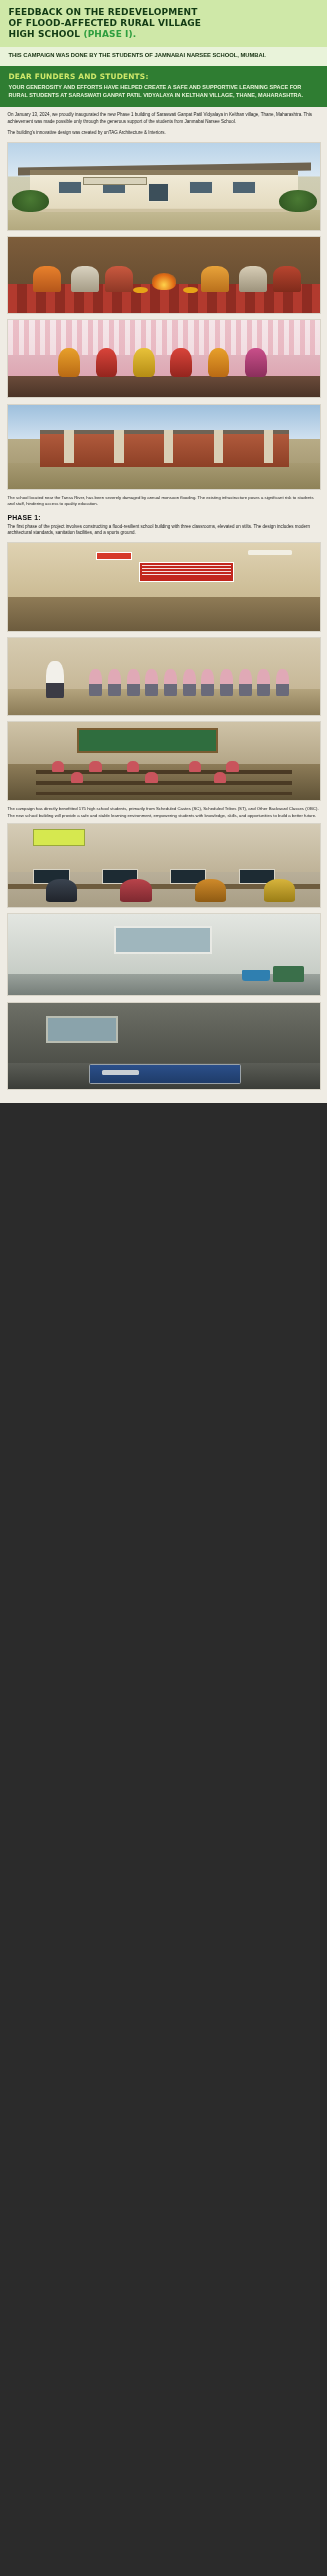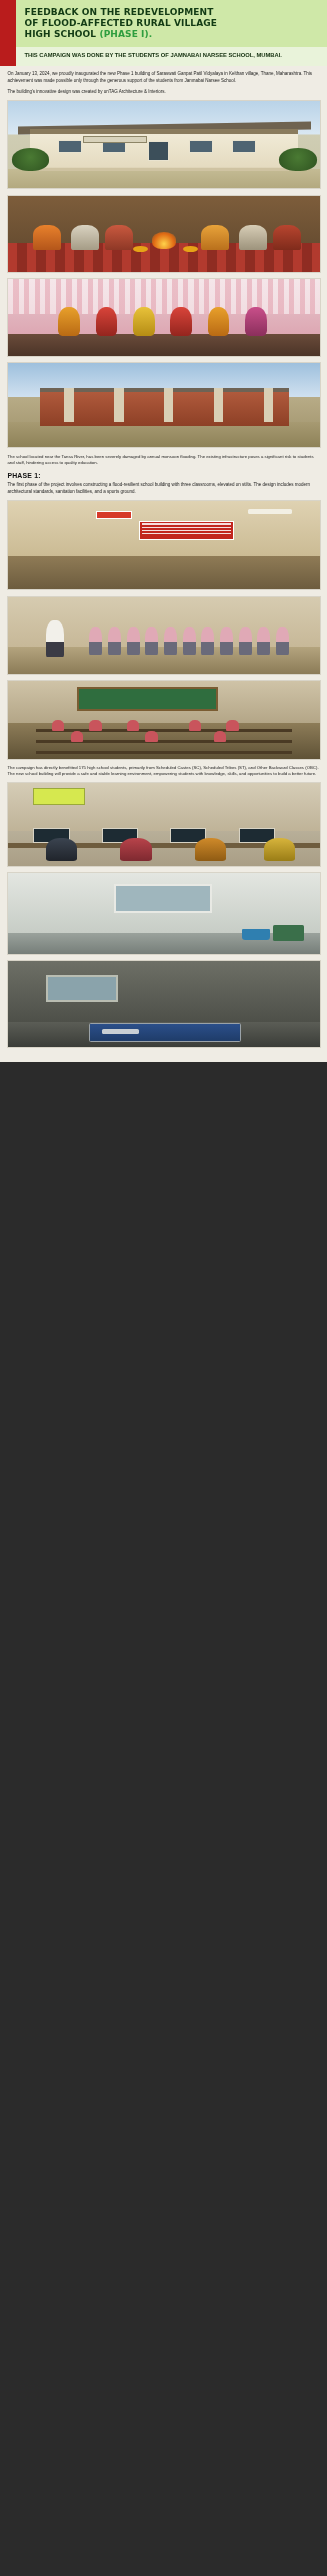--- a/index.html
+++ b/index.html
@@ -16,21 +16,21 @@
     width: 328px;
     min-height: 2576px;
     background: #2b2b2b;
     position: relative;
     box-sizing: border-box;
     padding: 0;
   }
   
   .header-wrap {
     background: #b91c1c;
-    padding: 0 0 0 16px;
+    padding: 0 0 0 0;
   }
   .hdr-title {
     background: #cfe8a8;
     padding: 7.4px 8.5px 6.3px 8.5px;
   }
   .hdr-title h1 {
     margin: 0;
     font-size: 9px;
     line-height: 1.18;
     letter-spacing: 0.1px;
@@ -208,20 +208,24 @@
     <div class="hdr-title">
       <h1>
         <span>FEEDBACK ON THE REDEVELOPMENT</span><br>
         <span>OF FLOOD-AFFECTED RURAL VILLAGE</span><br>
         <span>HIGH SCHOOL</span>
         <span class="phase">(PHASE I).</span>
       </h1>
     </div>
     <div class="hdr-sub">
       <p>THIS CAMPAIGN WAS DONE BY THE STUDENTS OF JAMNABAI NARSEE SCHOOL, MUMBAI.</p>
+    </div>
+    <div class="hdr-green">
+      <h2>DEAR FUNDERS AND STUDENTS:</h2>
+      <p>YOUR GENEROSITY AND EFFORTS HAVE HELPED CREATE A SAFE AND SUPPORTIVE LEARNING SPACE FOR RURAL STUDENTS AT SARASWATI GANPAT PATIL VIDYALAYA IN KELTHAN VILLAGE, THANE, MAHARASHTRA.</p>
     </div>
   </div>
 
   <div class="content">
 
     <p class="para">On January 13, 2024, we proudly inaugurated the new Phase 1 building of Saraswati Ganpat Patil Vidyalaya in Kelthan village, Thane, Maharashtra. This achievement was made possible only through the generous support of the students from Jamnabai Narsee School.</p>
     <p class="para">The building's innovative design was created by unTAG Architecture &amp; Interiors.</p>
 
     <div class="photo p1">
       <div class="ground"></div>

